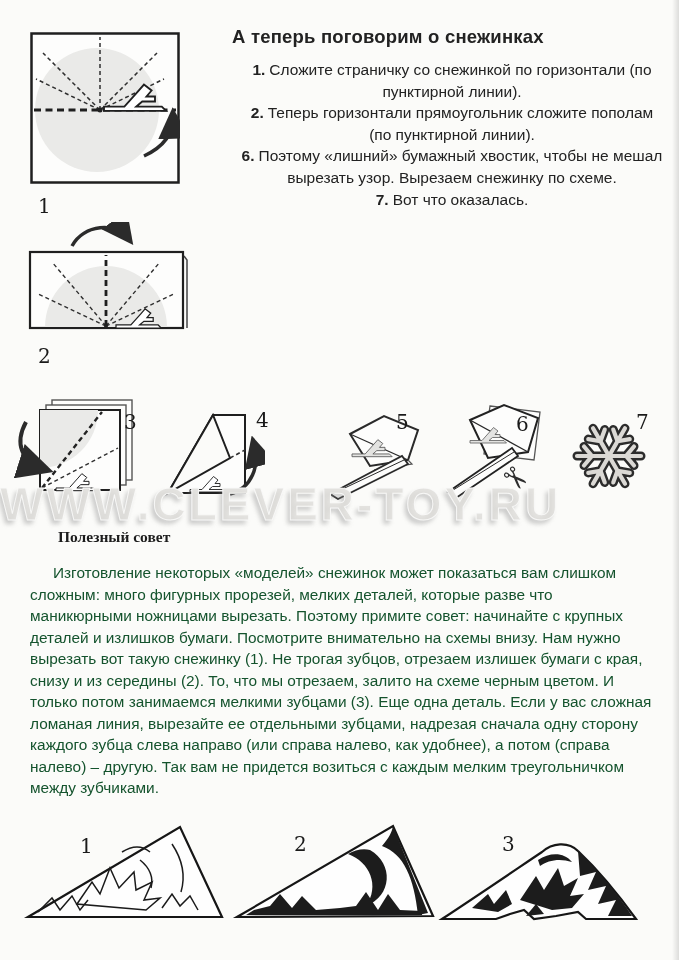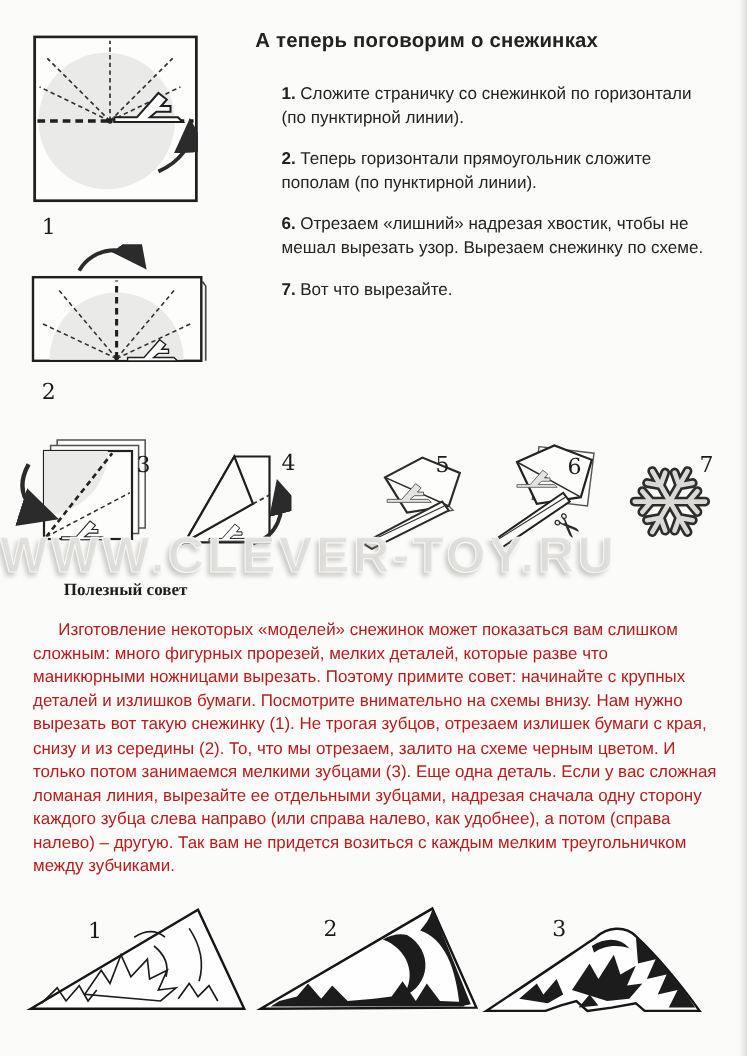--- a/index.html
+++ b/index.html
@@ -8,55 +8,55 @@
     background:#fbfbf9;overflow:hidden;
     font-family:"Liberation Sans",sans-serif;color:#1d1d1d;
   }
   .scan-edge{position:absolute;top:0;right:0;width:7px;height:100%;
     background:linear-gradient(to right,rgba(0,0,0,0),rgba(0,0,0,0.12));}
   .title{
     position:absolute;left:232px;top:26px;width:420px;
     font-size:18.5px;font-weight:700;letter-spacing:0.2px;color:#222;
   }
   .instructions{position:absolute;left:240px;top:59px;width:424px;}
-  .instr{margin:16px;font-size:15.5px;line-height:21.6px;color:#222;}
+  .instr{margin:0;font-size:15.5px;line-height:21.6px;color:#222;text-align:center;}
   .instr b{margin-right:4px;}
   .figlabel{
     position:absolute;font-family:"DejaVu Serif",serif;font-size:20px;color:#1a1a1a;
   }
   .fig{position:absolute;}
   .watermark{
     position:absolute;left:0;top:472px;width:679px;height:64px;line-height:64px;
     text-align:left;font-size:46px;font-weight:700;letter-spacing:3px;
     color:rgba(222,221,217,0.85);
     -webkit-text-stroke:1px rgba(250,250,248,0.9);
     text-shadow:-3px 4px 4px rgba(145,145,145,0.45), 0 0 1px #ffffff;
     z-index:6;pointer-events:none;white-space:nowrap;
   }
   .tip-heading{
     position:absolute;left:58px;top:528px;font-size:15.5px;font-weight:700;color:#1d1d1d;font-family:Liberation Serif, serif;
   }
   .tip-body{
     position:absolute;left:30px;top:562px;width:622px;
-    font-size:15.4px;line-height:21.5px;color:#b91c1c;text-indent:23px;text-align:left;
+    font-size:15.4px;line-height:21.5px;color:#14532d;text-indent:23px;text-align:left;
   }
   svg{display:block;}
 </style>
 </head>
 <body>
 
 <div class="page">
 
   <div class="title">А теперь поговорим о снежинках</div>
 
   <div class="instructions">
     <p class="instr"><b>1.</b><span>Сложите страничку со снежинкой по горизонтали (по пунктирной линии).</span></p>
     <p class="instr"><b>2.</b><span>Теперь горизонтали прямоугольник сложите пополам (по пунктирной линии).</span></p>
-    <p class="instr"><b>6.</b><span>Отрезаем «лишний» надрезая хвостик, чтобы не мешал вырезать узор. Вырезаем снежинку по схеме.</span></p>
-    <p class="instr"><b>7.</b><span>Вот что вырезайте.</span></p>
+    <p class="instr"><b>6.</b><span>Поэтому «лишний» бумажный хвостик, чтобы не мешал вырезать узор. Вырезаем снежинку по схеме.</span></p>
+    <p class="instr"><b>7.</b><span>Вот что оказалась.</span></p>
   </div>
 
   <div class="fig" style="left:30px;top:32px;">
     <svg width="150" height="152" viewBox="0 0 150 152">
       <defs>
           <marker id="m1" markerWidth="9" markerHeight="9" refX="6.5" refY="4.5" orient="auto">
             <path d="M0,0 L9,4.5 L0,9 Z" fill="#2b2b2b"></path>
           </marker>
         </defs>
       <rect x="1.5" y="1.5" width="147" height="149" fill="#fdfdfc" stroke="#1f1f1f" stroke-width="2.5"></rect>

